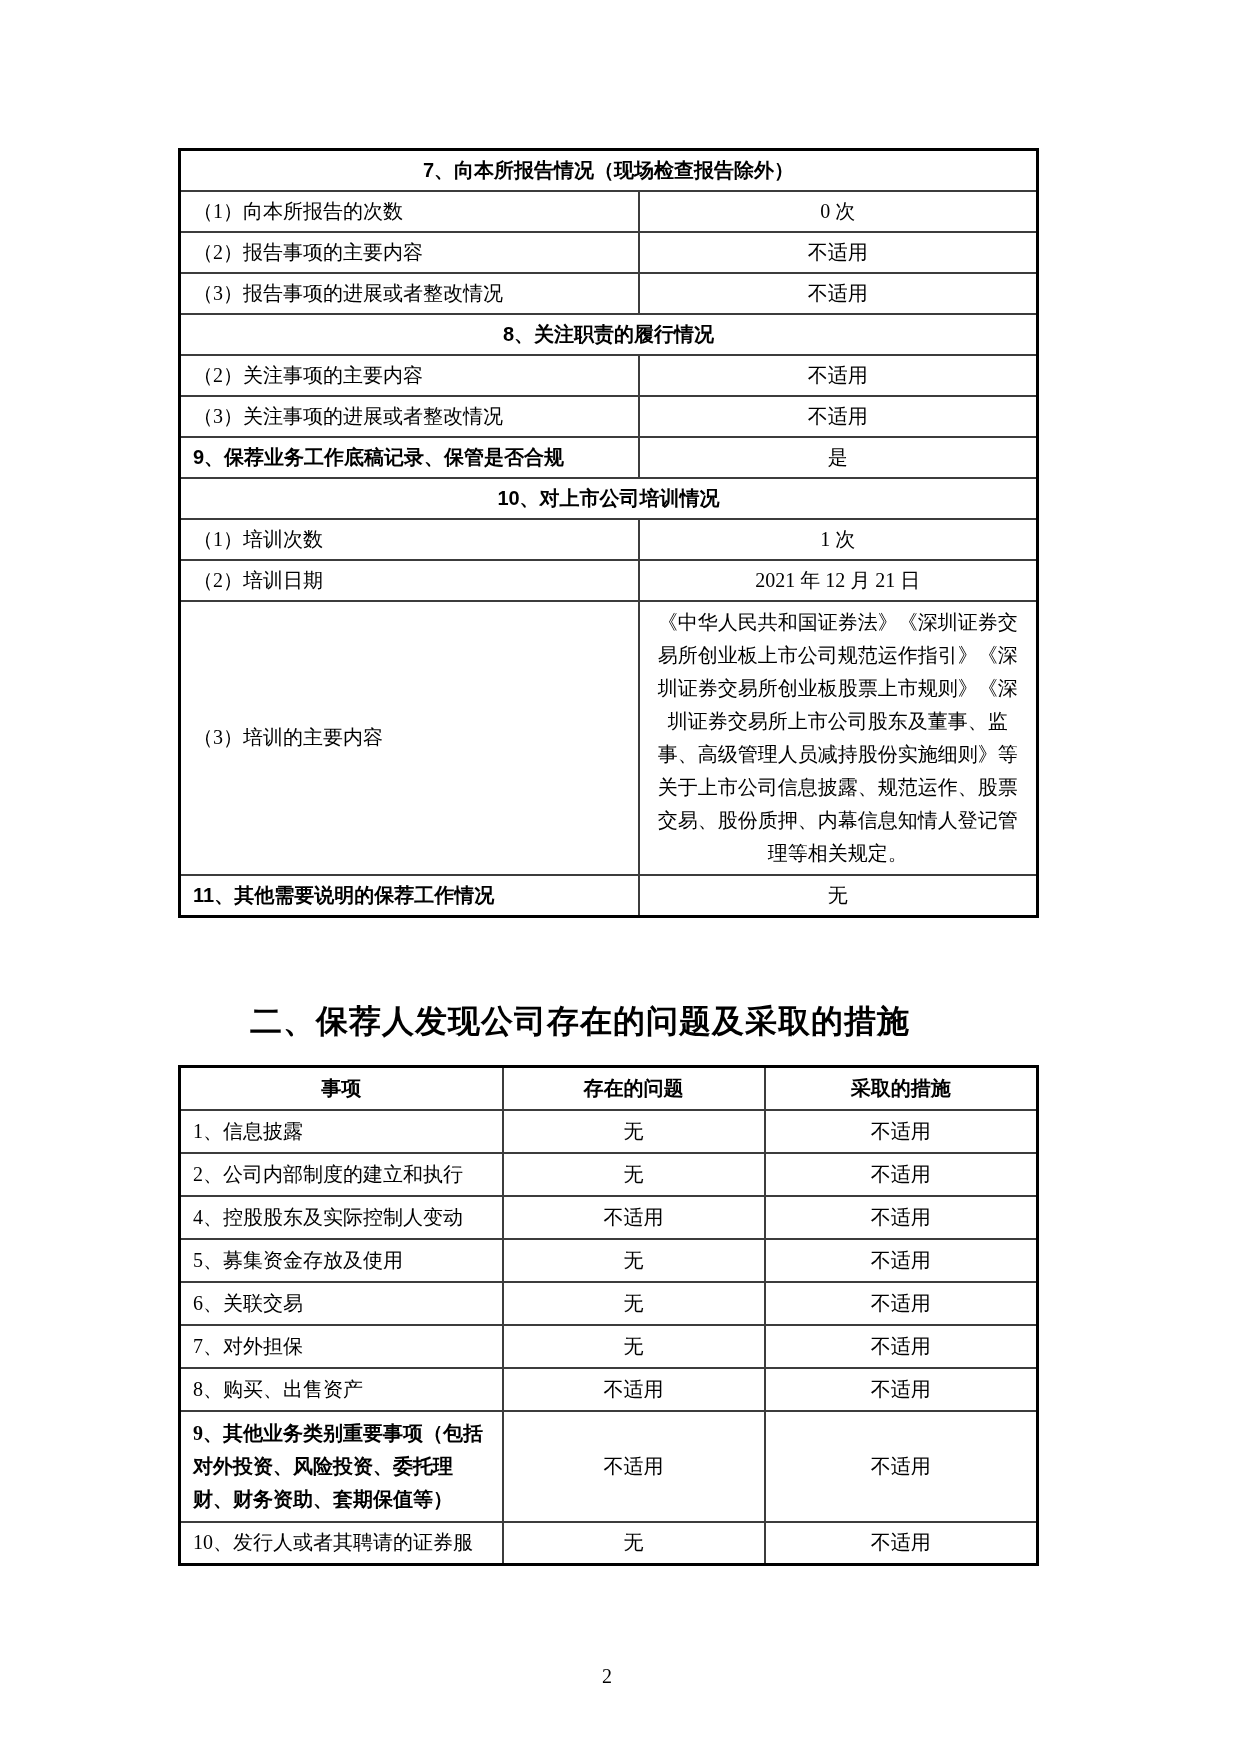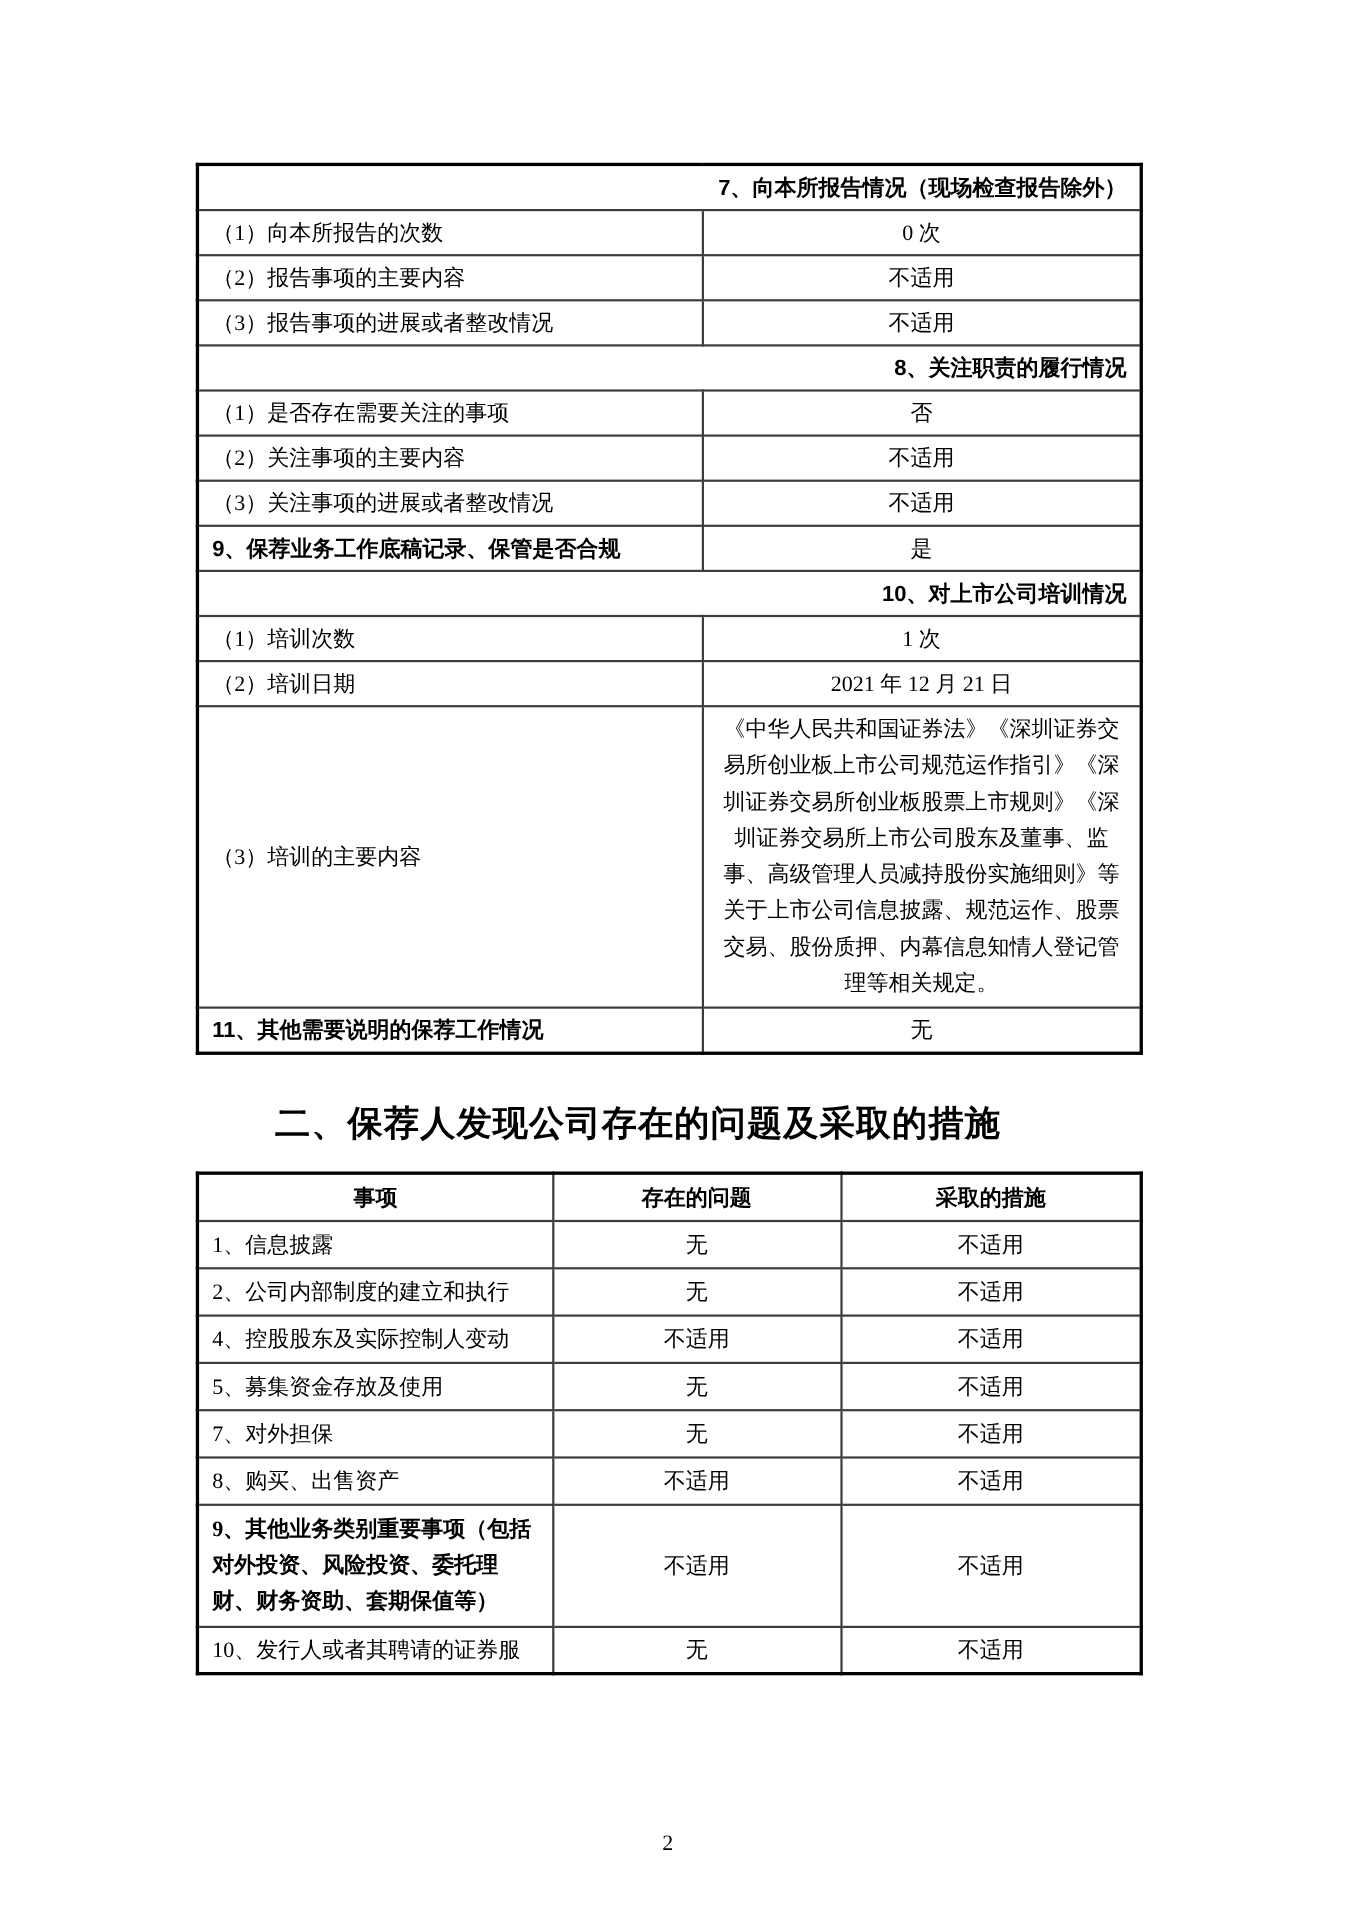--- a/index.html
+++ b/index.html
@@ -39,21 +39,21 @@
     height: 41px;
   }
   #table1 td.val {
     text-align: center;
     padding: 2px 23px;
     height: 41px;
   }
   #table1 td.section {
     font-family: "Liberation Sans", "DejaVu Sans", sans-serif;
     font-weight: bold;
-    text-align: right;
+    text-align: center;
     padding: 2px 12px;
     height: 41px;
   }
   #table1 td.bold-label {
     font-family: "Liberation Sans", "DejaVu Sans", sans-serif;
     font-weight: bold;
   }
   #table1 td.long-cell {
     line-height: 33px;
     text-align: center;
@@ -127,24 +127,20 @@
         <tr>
           <td class="label">（2）报告事项的主要内容</td>
           <td class="val">不适用</td>
         </tr>
         <tr>
           <td class="label">（3）报告事项的进展或者整改情况</td>
           <td class="val">不适用</td>
         </tr>
         <tr>
           <td colspan="2" class="section">8、关注职责的履行情况</td>
-        </tr>
-        <tr>
-          <td class="label">（1）是否存在需要关注的事项</td>
-          <td class="val">否</td>
         </tr>
         <tr>
           <td class="label">（2）关注事项的主要内容</td>
           <td class="val">不适用</td>
         </tr>
         <tr>
           <td class="label">（3）关注事项的进展或者整改情况</td>
           <td class="val">不适用</td>
         </tr>
         <tr>
@@ -203,20 +199,25 @@
           <td class="item">4、控股股东及实际控制人变动</td>
           <td class="c">不适用</td>
           <td class="c">不适用</td>
         </tr>
         <tr>
           <td class="item">5、募集资金存放及使用</td>
           <td class="c">无</td>
           <td class="c">不适用</td>
         </tr>
         <tr>
+          <td class="item">6、关联交易</td>
+          <td class="c">无</td>
+          <td class="c">不适用</td>
+        </tr>
+        <tr>
           <td class="item">7、对外担保</td>
           <td class="c">无</td>
           <td class="c">不适用</td>
         </tr>
         <tr>
           <td class="item">8、购买、出售资产</td>
           <td class="c">不适用</td>
           <td class="c">不适用</td>
         </tr>
         <tr class="tall">

